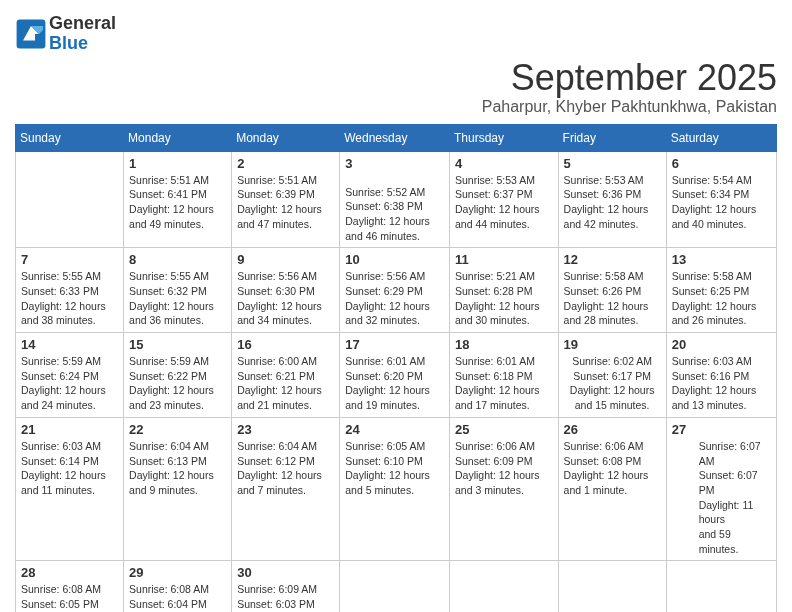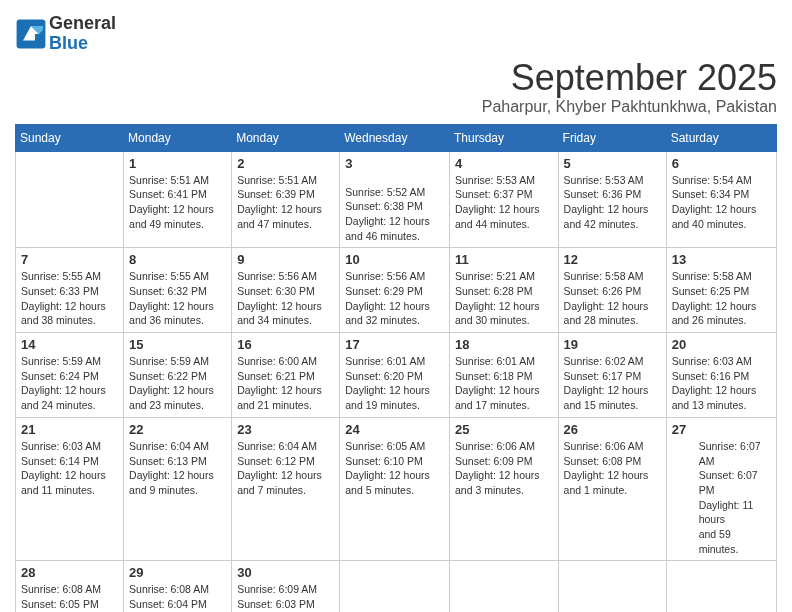--- a/index.html
+++ b/index.html
@@ -252,21 +252,21 @@
         </td>
         <td>
           <span class="cell-day">18</span>
           <div class="cell-info" style="white-space: pre-line;">Sunrise: 6:01 AM
 Sunset: 6:18 PM
 Daylight: 12 hours
 and 17 minutes.</div>
         </td>
         <td>
           <span class="cell-day">19</span>
-          <div class="cell-info" style="white-space: pre-line;">Sunrise: 6:02 AM
+          <div class="cell-info" style="white-space: pre-line; text-align: center;">Sunrise: 6:02 AM
 Sunset: 6:17 PM
 Daylight: 12 hours
 and 15 minutes.</div>
         </td>
         <td>
           <span class="cell-day">20</span>
           <div class="cell-info" style="white-space: pre-line;">Sunrise: 6:03 AM
 Sunset: 6:16 PM
 Daylight: 12 hours
 and 13 minutes.</div>

